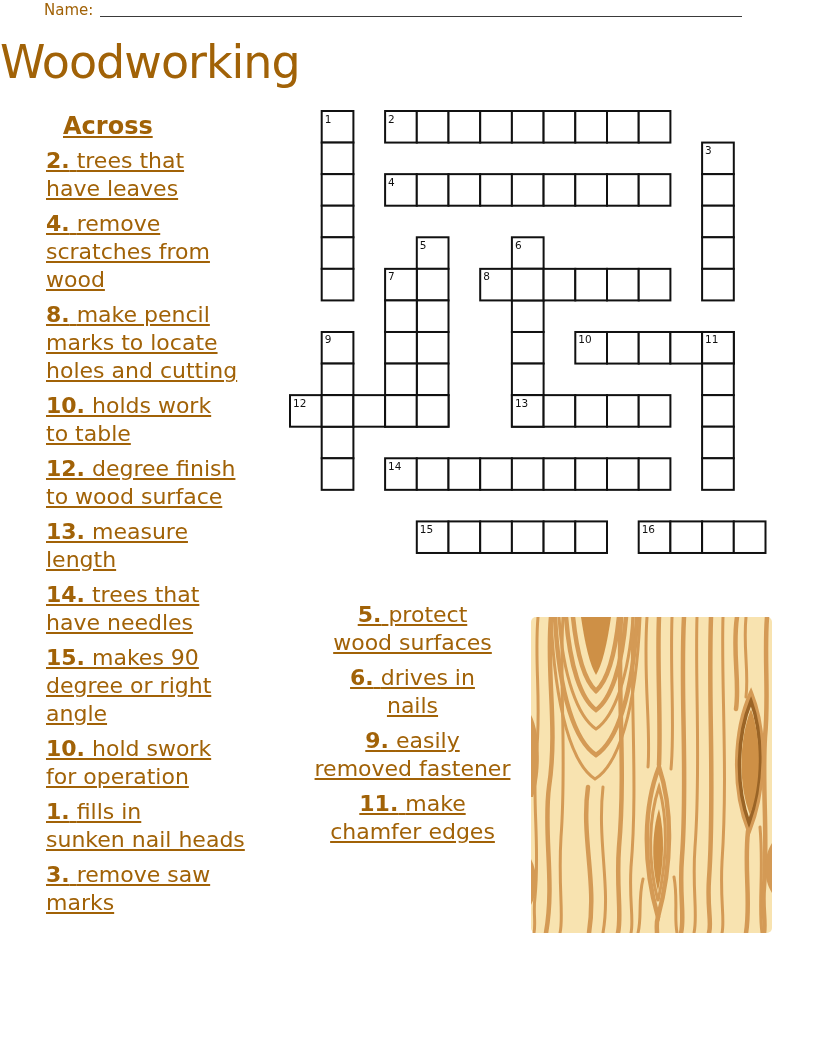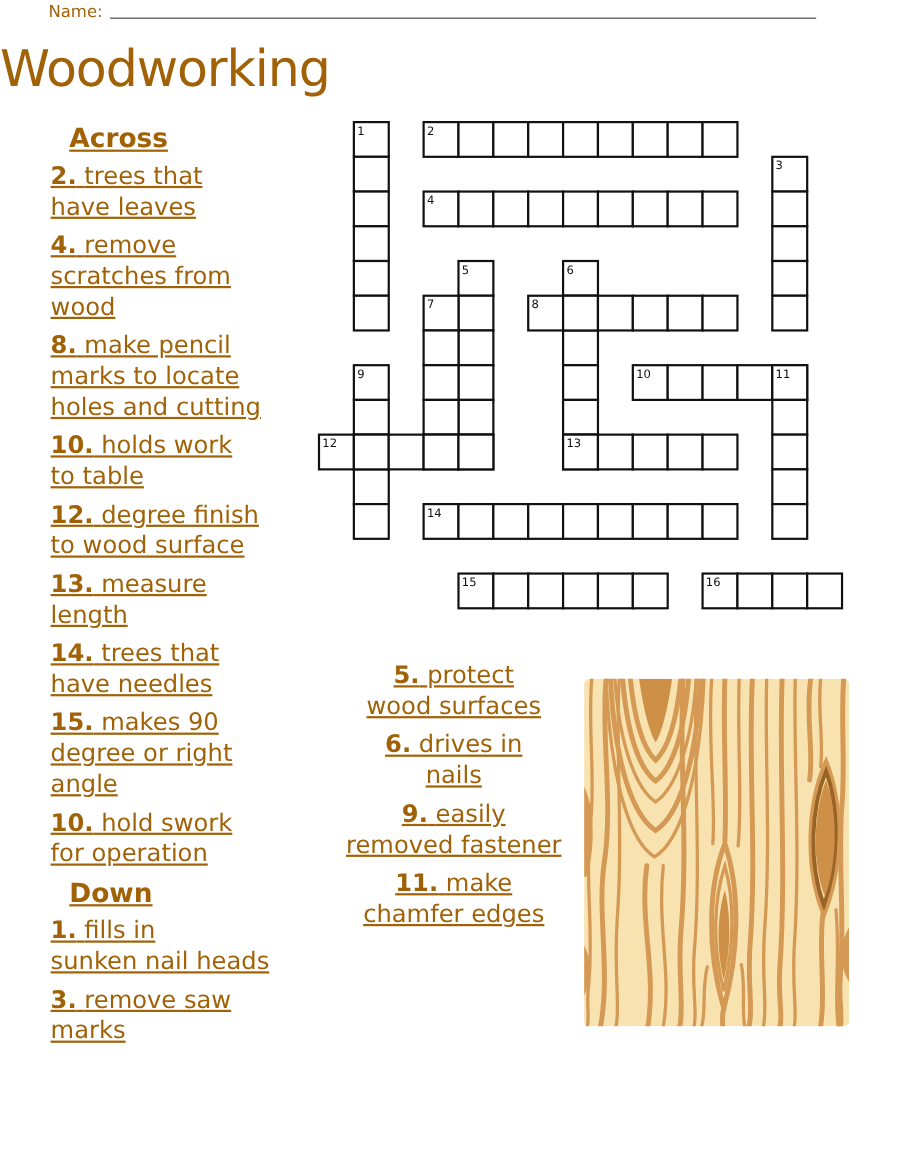--- a/index.html
+++ b/index.html
@@ -72,21 +72,20 @@
         <div class="clue"><b class="clue-num">14.</b> <span class="clue-text">trees that
 have needles</span></div>
 
         <div class="clue"><b class="clue-num">15.</b> <span class="clue-text">makes 90
 degree or right
 angle</span></div>
 
         <div class="clue"><b class="clue-num">10.</b> <span class="clue-text">hold swork
 for operation</span></div>
       </div>
-    <div class="clue-heading">Down</div>
     <div>
 
         <div class="clue"><b class="clue-num">1.</b> <span class="clue-text">fills in
 sunken nail heads</span></div>
 
         <div class="clue"><b class="clue-num">3.</b> <span class="clue-text">remove saw
 marks</span></div>
       </div>
   </div>
 

